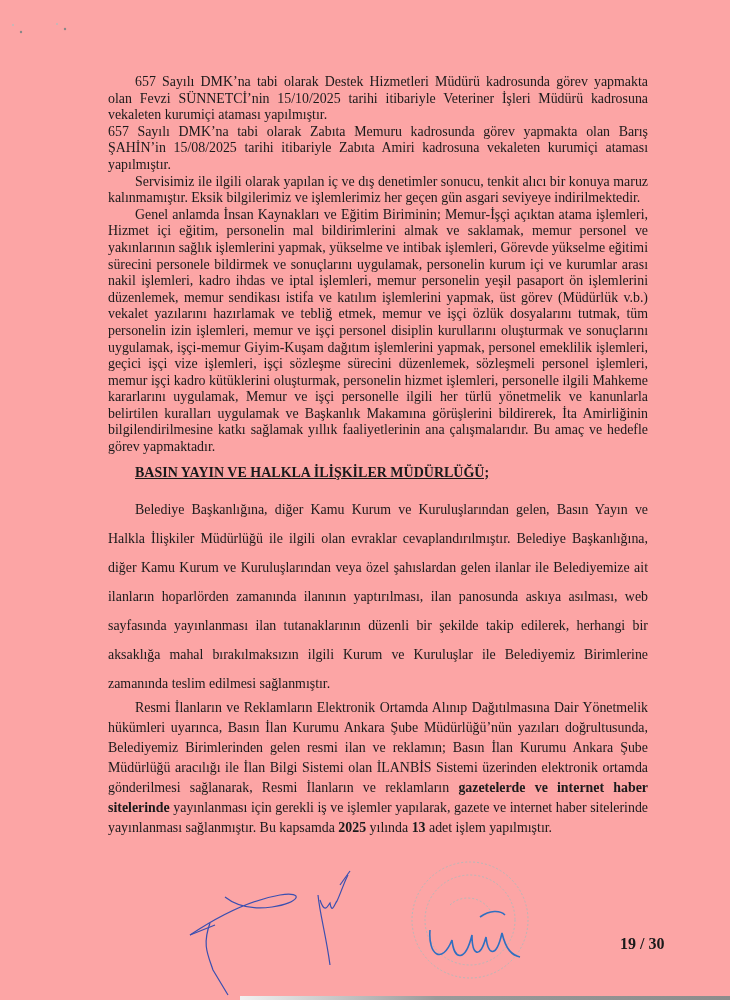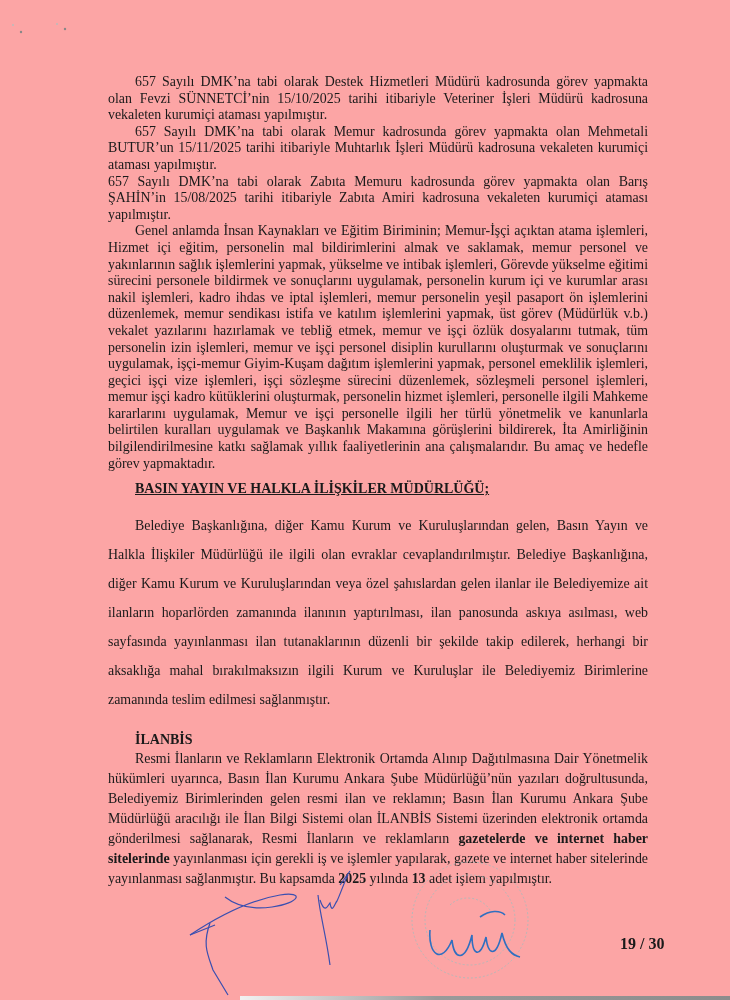--- a/index.html
+++ b/index.html
@@ -40,29 +40,28 @@
 
   <svg class="scan-dots" viewBox="0 0 80 40">
     <circle cx="13" cy="25" r="1" fill="#bbb"></circle>
     <circle cx="21" cy="32" r="1.2" fill="#888"></circle>
     <circle cx="57" cy="24" r="1" fill="#bbb"></circle>
     <circle cx="65" cy="29" r="1.2" fill="#888"></circle>
   </svg>
 
   <div class="body-text">
     <p class="p indent">657 Sayılı DMK’na tabi olarak Destek Hizmetleri Müdürü kadrosunda görev yapmakta olan Fevzi SÜNNETCİ’nin 15/10/2025 tarihi itibariyle Veteriner İşleri Müdürü kadrosuna vekaleten kurumiçi ataması yapılmıştır.</p>
-    <p class="p indent">657 Sayılı DMK’na tabi olarak Memur kadrosunda görev yapmakta olan Mehmetali BUTUR’un 15/11/2025 tarihi itibariyle Muhtarlık İşleri Müdürü kadrosuna vekaleten kurumiçi ataması yapılmıştır.</p>
     <p class="p">657 Sayılı DMK’na tabi olarak Zabıta Memuru kadrosunda görev yapmakta olan Barış ŞAHİN’in 15/08/2025 tarihi itibariyle Zabıta Amiri kadrosuna vekaleten kurumiçi ataması yapılmıştır.</p>
+    <p class="p indent">Servisimiz ile ilgili olarak yapılan iç ve dış denetimler sonucu, tenkit alıcı bir konuya maruz kalınmamıştır. Eksik bilgilerimiz ve işlemlerimiz her geçen gün asgari seviyeye indirilmektedir.</p>
     <p class="p indent">Genel anlamda İnsan Kaynakları ve Eğitim Biriminin; Memur-İşçi açıktan atama işlemleri, Hizmet içi eğitim, personelin mal bildirimlerini almak ve saklamak, memur personel ve yakınlarının sağlık işlemlerini yapmak, yükselme ve intibak işlemleri, Görevde yükselme eğitimi sürecini personele bildirmek ve sonuçlarını uygulamak, personelin kurum içi ve kurumlar arası nakil işlemleri, kadro ihdas ve iptal işlemleri, memur personelin yeşil pasaport ön işlemlerini düzenlemek, memur sendikası istifa ve katılım işlemlerini yapmak, üst görev (Müdürlük v.b.) vekalet yazılarını hazırlamak ve tebliğ etmek, memur ve  işçi özlük dosyalarını tutmak, tüm personelin izin işlemleri, memur ve işçi personel disiplin kurullarını oluşturmak ve sonuçlarını uygulamak, işçi-memur Giyim-Kuşam dağıtım işlemlerini yapmak, personel emeklilik işlemleri, geçici işçi vize işlemleri, işçi sözleşme sürecini düzenlemek, sözleşmeli personel işlemleri, memur işçi kadro kütüklerini oluşturmak, personelin hizmet işlemleri, personelle ilgili Mahkeme kararlarını uygulamak, Memur ve işçi personelle ilgili her türlü yönetmelik ve kanunlarla belirtilen kuralları uygulamak ve Başkanlık Makamına görüşlerini bildirerek, İta Amirliğinin bilgilendirilmesine katkı sağlamak yıllık  faaliyetlerinin ana çalışmalarıdır. Bu amaç ve hedefle görev yapmaktadır.</p>
 
     <div class="section-heading">BASIN YAYIN VE HALKLA İLİŞKİLER MÜDÜRLÜĞÜ;</div>
 
     <p class="p indent section-body">Belediye Başkanlığına, diğer Kamu Kurum ve Kuruluşlarından gelen, Basın Yayın ve Halkla İlişkiler Müdürlüğü ile ilgili olan evraklar cevaplandırılmıştır. Belediye Başkanlığına, diğer Kamu Kurum ve Kuruluşlarından veya özel şahıslardan gelen ilanlar ile Belediyemize ait ilanların hoparlörden zamanında ilanının yaptırılması, ilan panosunda askıya asılması, web sayfasında yayınlanması ilan tutanaklarının düzenli bir şekilde takip edilerek, herhangi bir aksaklığa mahal bırakılmaksızın ilgili Kurum ve Kuruluşlar ile Belediyemiz Birimlerine zamanında teslim edilmesi sağlanmıştır.</p>
 
-    <div class="subheading">İLANBİS</div>
 
     <p class="p indent ilanbis"><span>Resmi İlanların ve Reklamların Elektronik Ortamda Alınıp Dağıtılmasına Dair Yönetmelik hükümleri uyarınca,  Basın İlan Kurumu Ankara Şube Müdürlüğü’nün yazıları doğrultusunda, Belediyemiz Birimlerinden gelen resmi ilan ve reklamın;  Basın İlan Kurumu Ankara Şube Müdürlüğü aracılığı ile İlan Bilgi Sistemi olan İLANBİS Sistemi üzerinden elektronik ortamda gönderilmesi sağlanarak, Resmi İlanların ve reklamların </span><b>gazetelerde ve internet haber sitelerinde</b><span> yayınlanması için gerekli iş ve işlemler yapılarak, gazete ve internet haber sitelerinde yayınlanması sağlanmıştır. Bu kapsamda </span><b>2025</b><span> yılında </span><b>13</b><span> adet işlem yapılmıştır.</span></p>
   </div>
 
   <svg class="signatures" viewBox="0 0 400 145">
     <g fill="none" stroke="#3a4fb0" stroke-width="1.2">
       <path d="M30 68 C22 90, 28 100, 33 115 L48 140"></path>
       <path d="M10 80 C40 60, 70 45, 100 40 C125 36, 120 48, 92 52 C70 55, 55 50, 45 42"></path>
       <path d="M10 80 L35 70"></path>
     </g>

